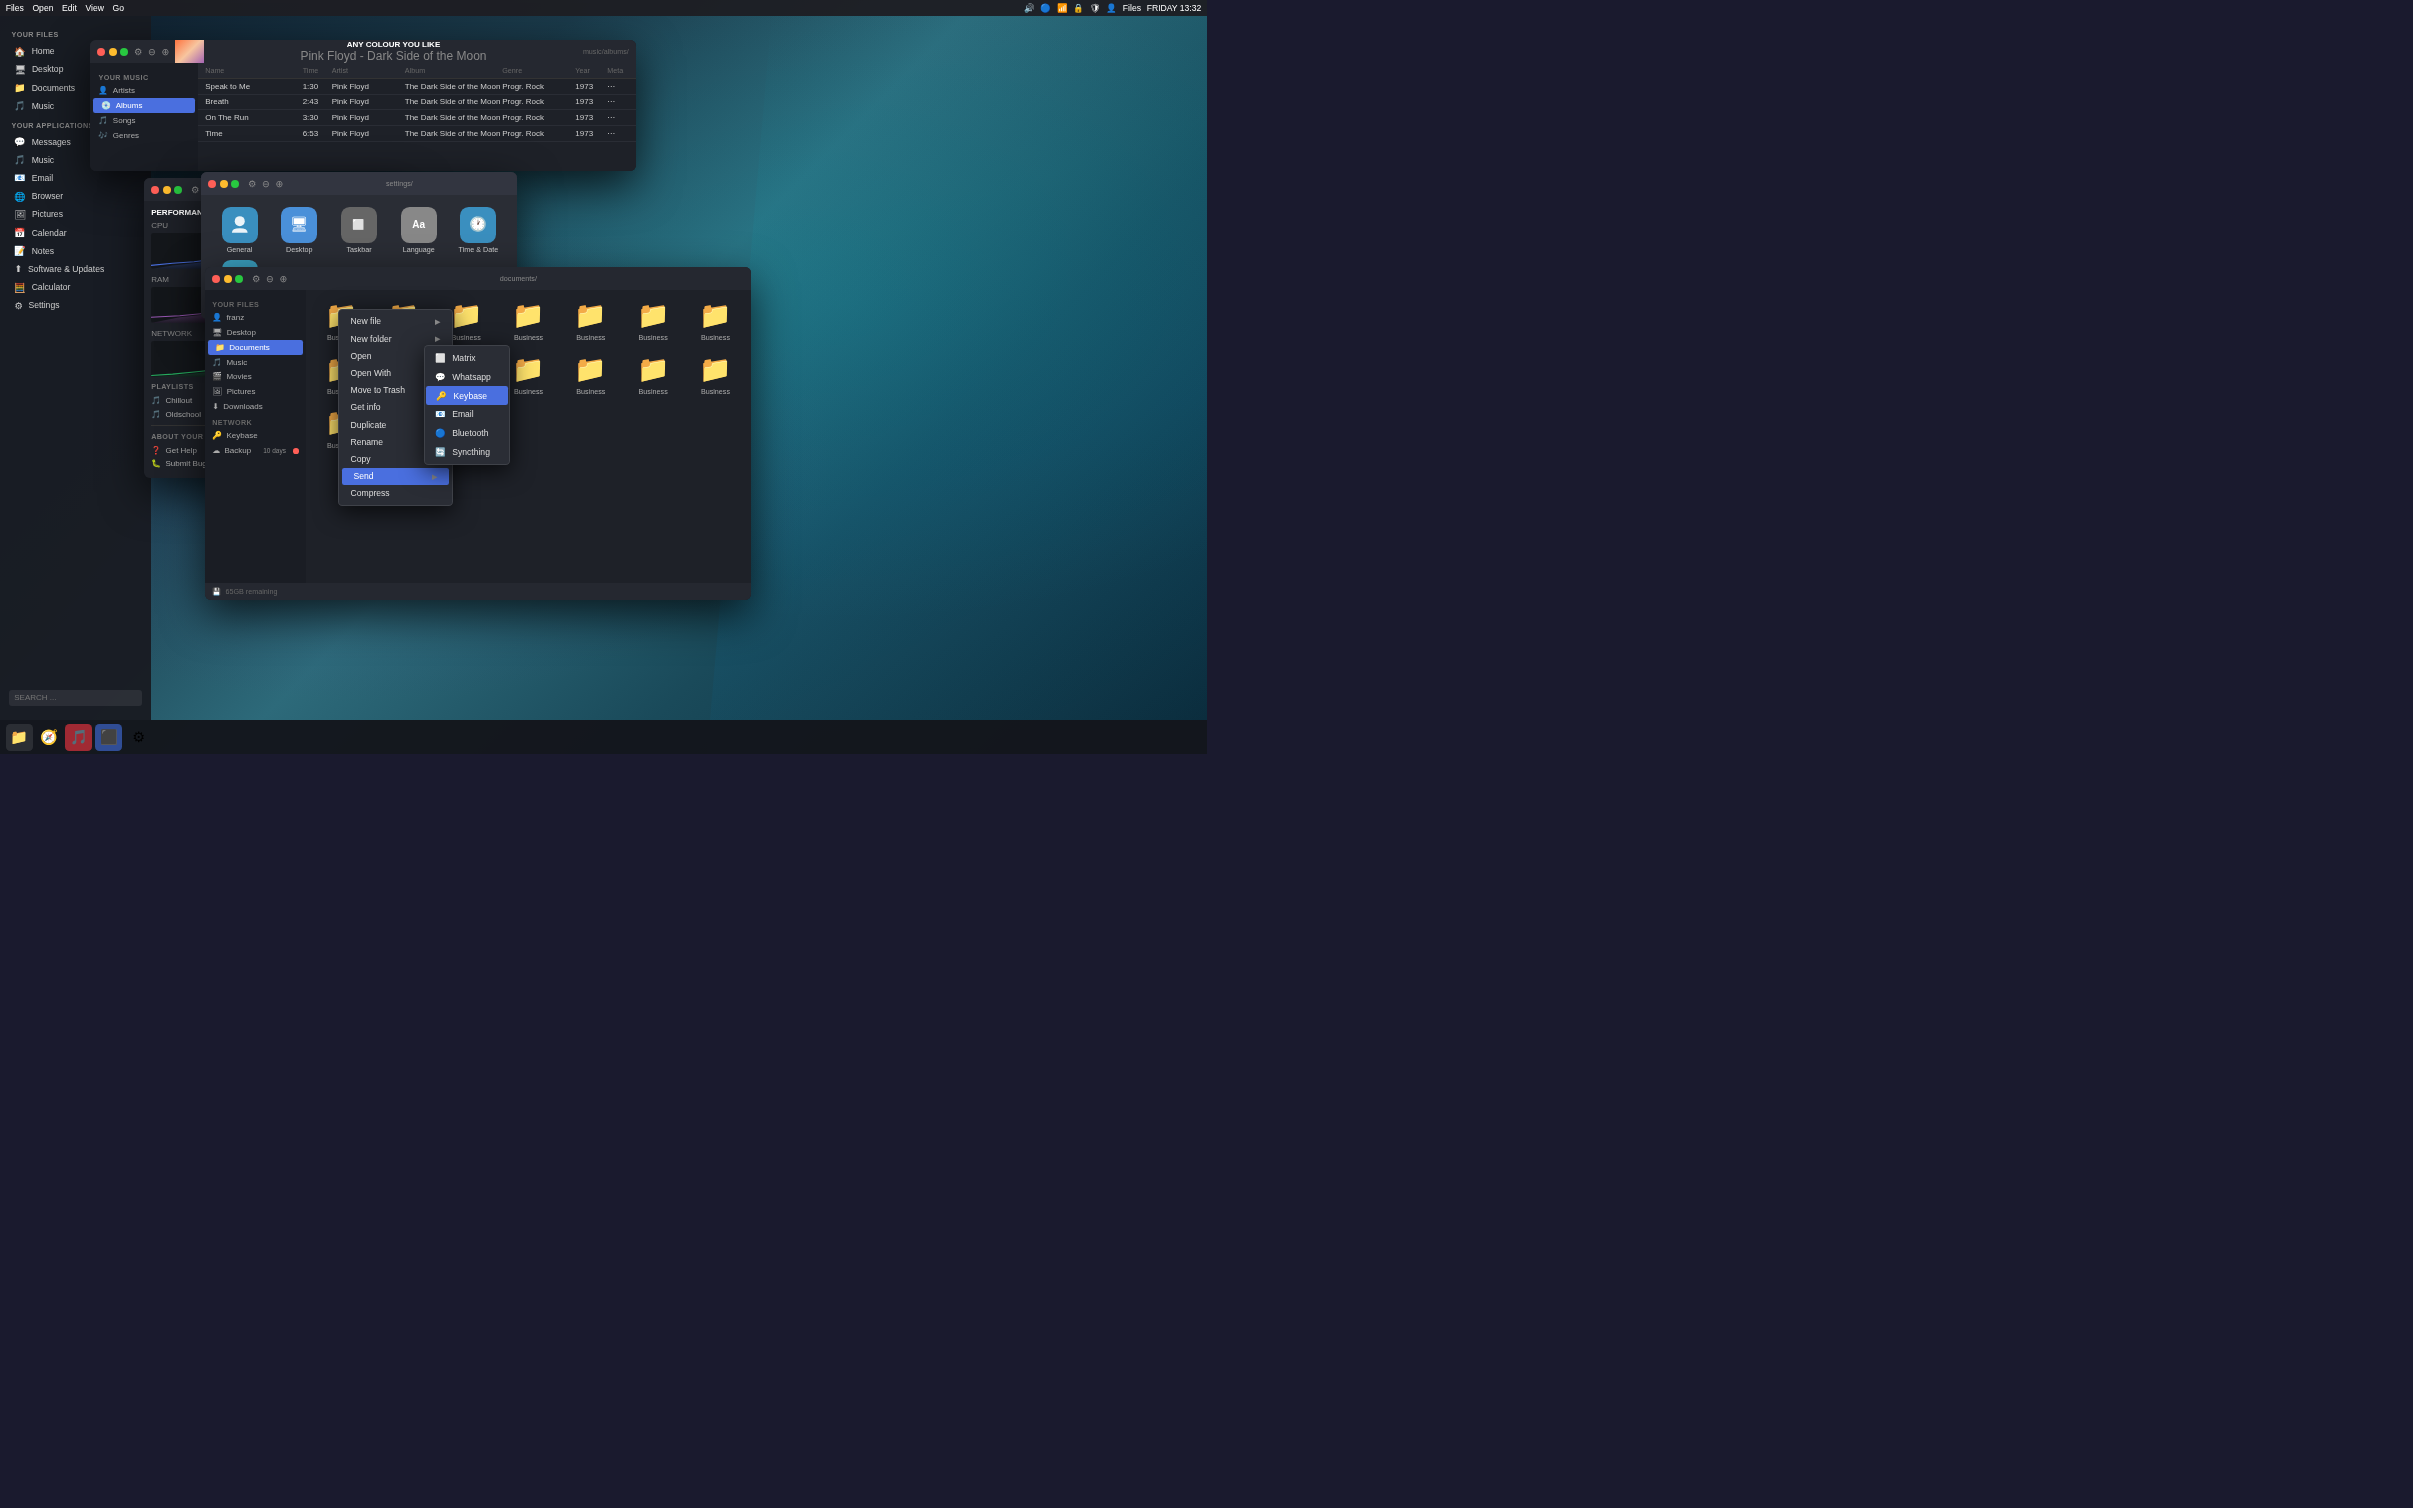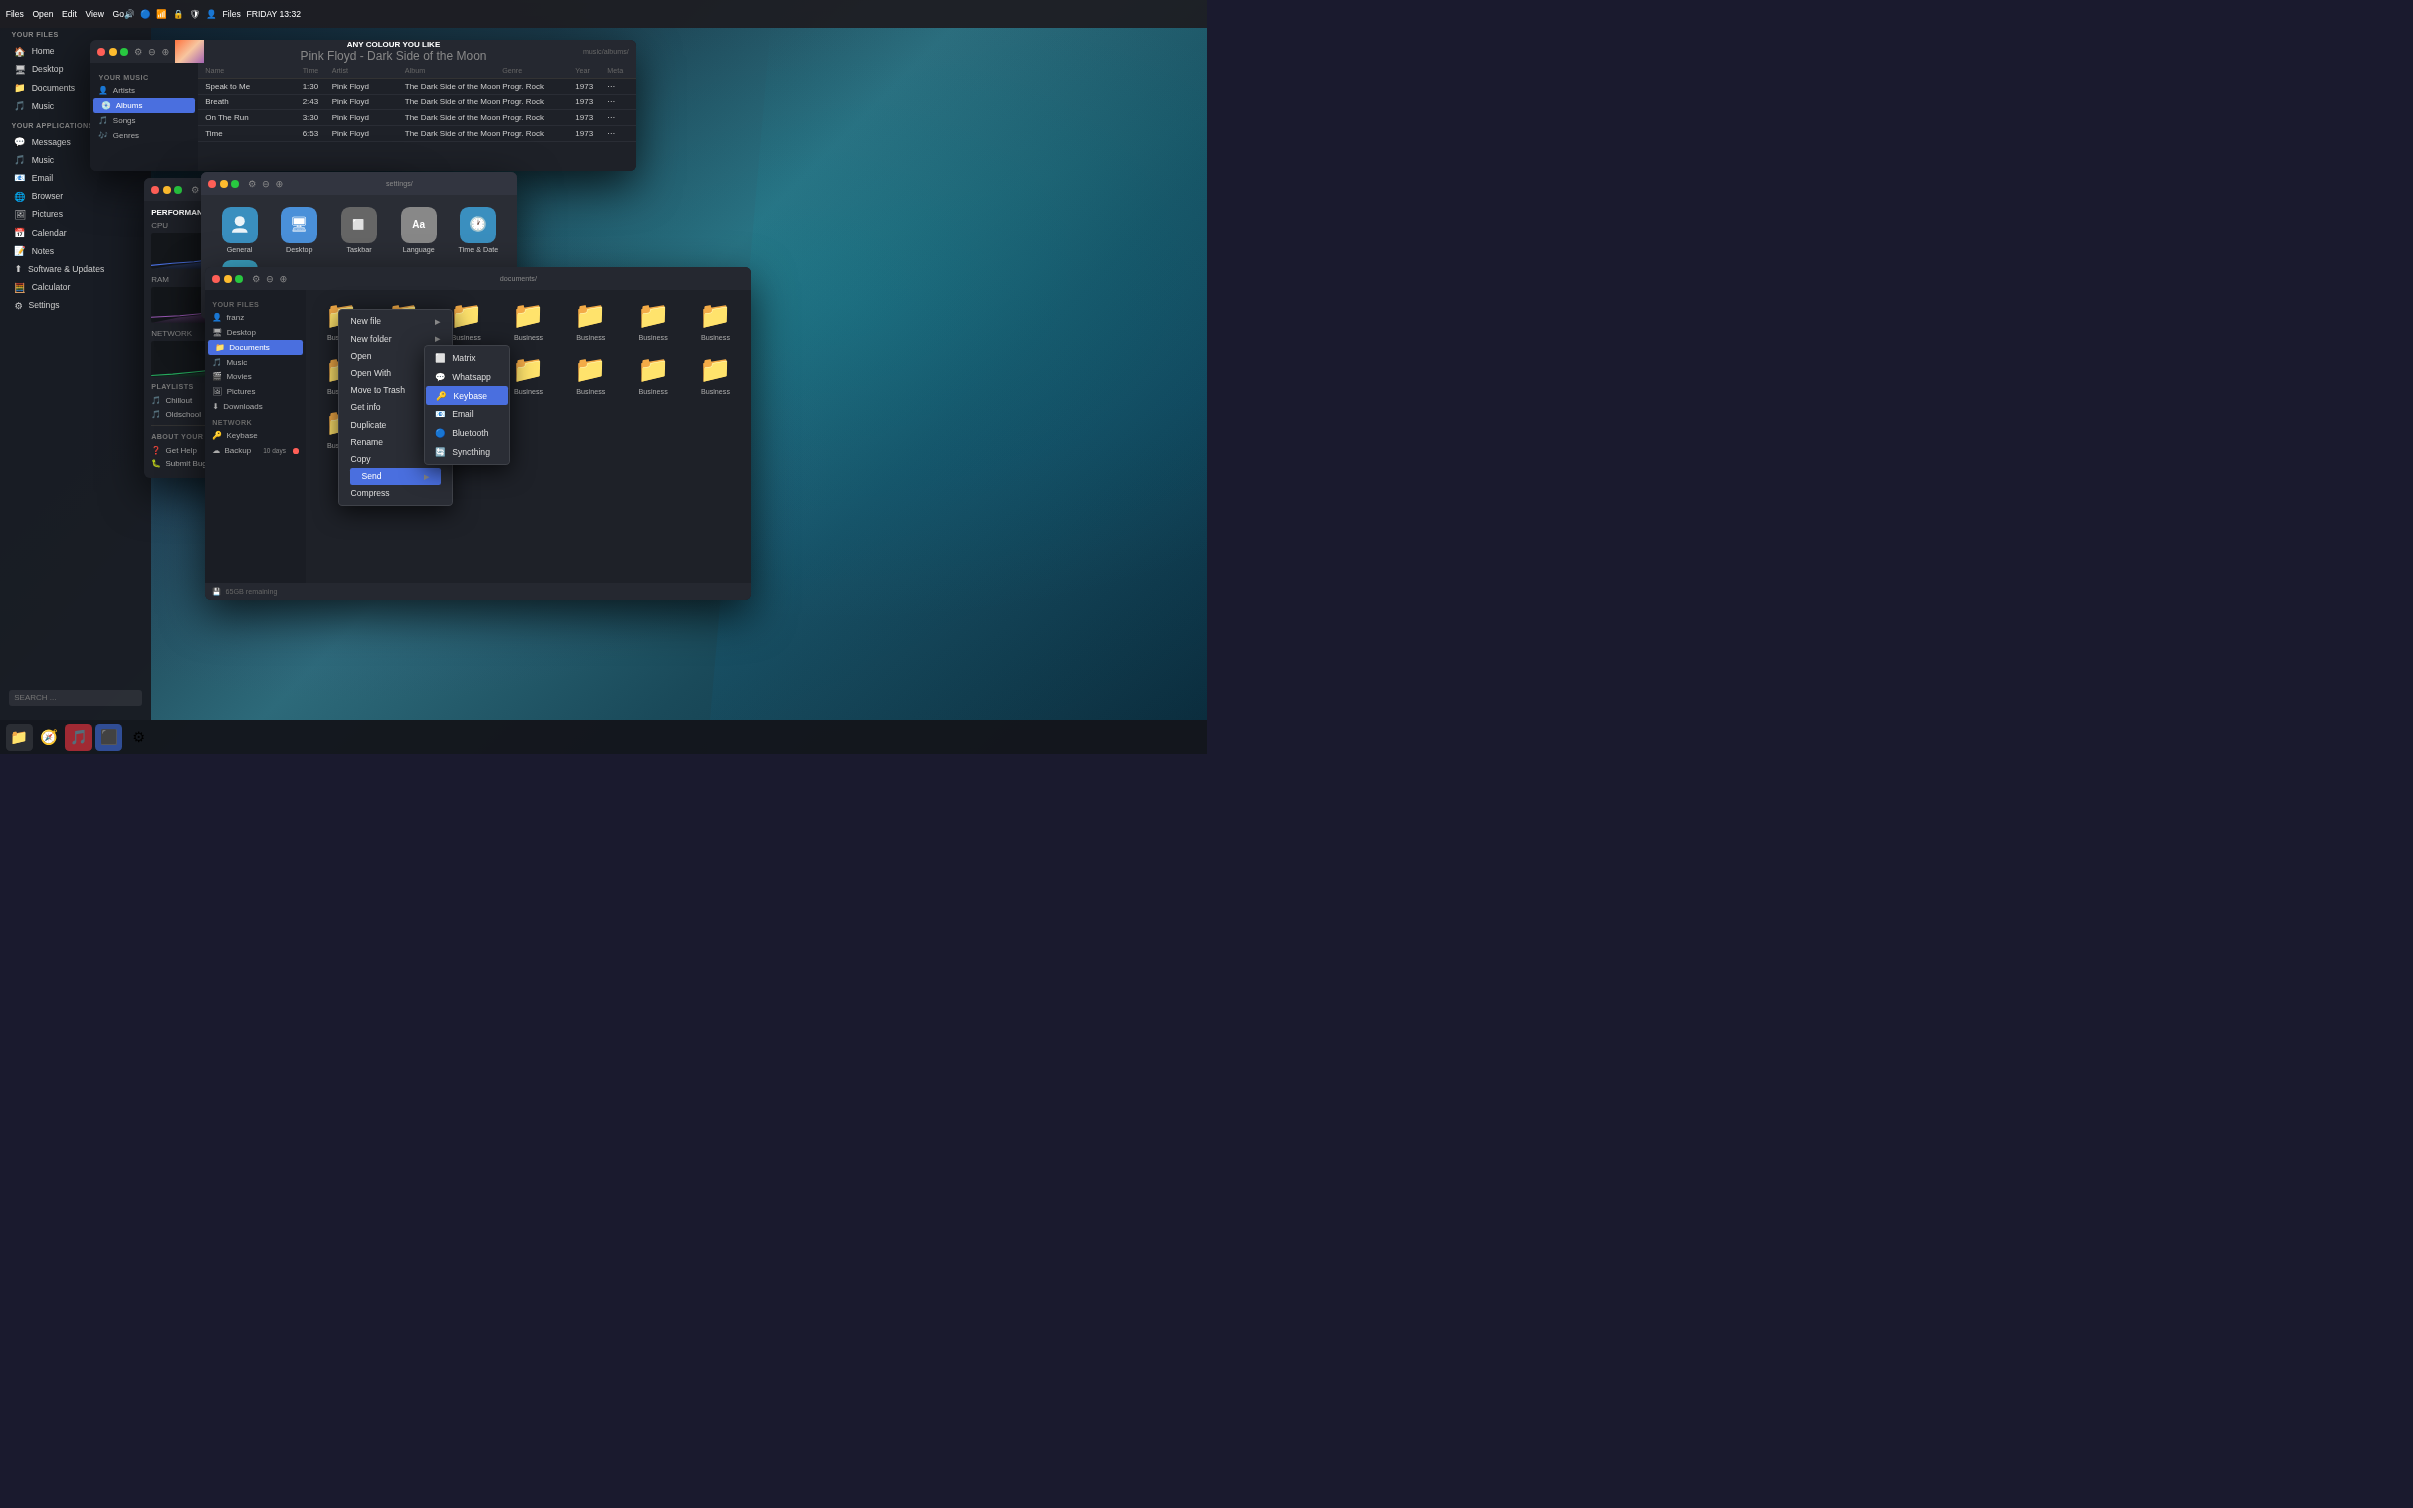--- a/index.html
+++ b/index.html
@@ -37,24 +37,25 @@
       background: linear-gradient(160deg, transparent 0%, rgba(0,180,200,0.08) 30%, rgba(0,120,180,0.12) 60%, transparent 100%);
       transform: skewX(-5deg);
     }
 
     
     .menubar {
       position: absolute;
       top: 0;
       left: 0;
       right: 0;
-      height: 28px;
+      height: 16px;
       background: rgba(30,30,35,0.95);
       display: flex;
       align-items: center;
+      justify-content: space-between;
       padding: 0 5.7px;
       z-index: 1000;
       font-size: 8.6px;
       color: #fff;
     }
     .menubar-left {
       display: flex;
       align-items: center;
       gap: 8.6px;
     }
@@ -523,21 +524,21 @@
     }
     .ctx-item {
       padding: 3.6px 11.5px;
       font-size: 8.6px;
       color: #ddd;
       cursor: pointer;
       display: flex;
       align-items: center;
       justify-content: space-between;
     }
-    .ctx-item.active-item { background: #4a6fdf; color: #fff; border-radius: 2.2px; margin: 0 11px; }
+    .ctx-item.active-item { background: #4a6fdf; color: #fff; border-radius: 2.2px; margin: 0 3px; }
     .ctx-arrow { color: #888; font-size: 7.2px; }
 
     
     .send-submenu {
       position: absolute;
       top: 345px;
       left: 424px;
       background: #2a2d35;
       border-radius: 4.3px;
       box-shadow: 0 5.7px 23px rgba(0,0,0,0.7);

